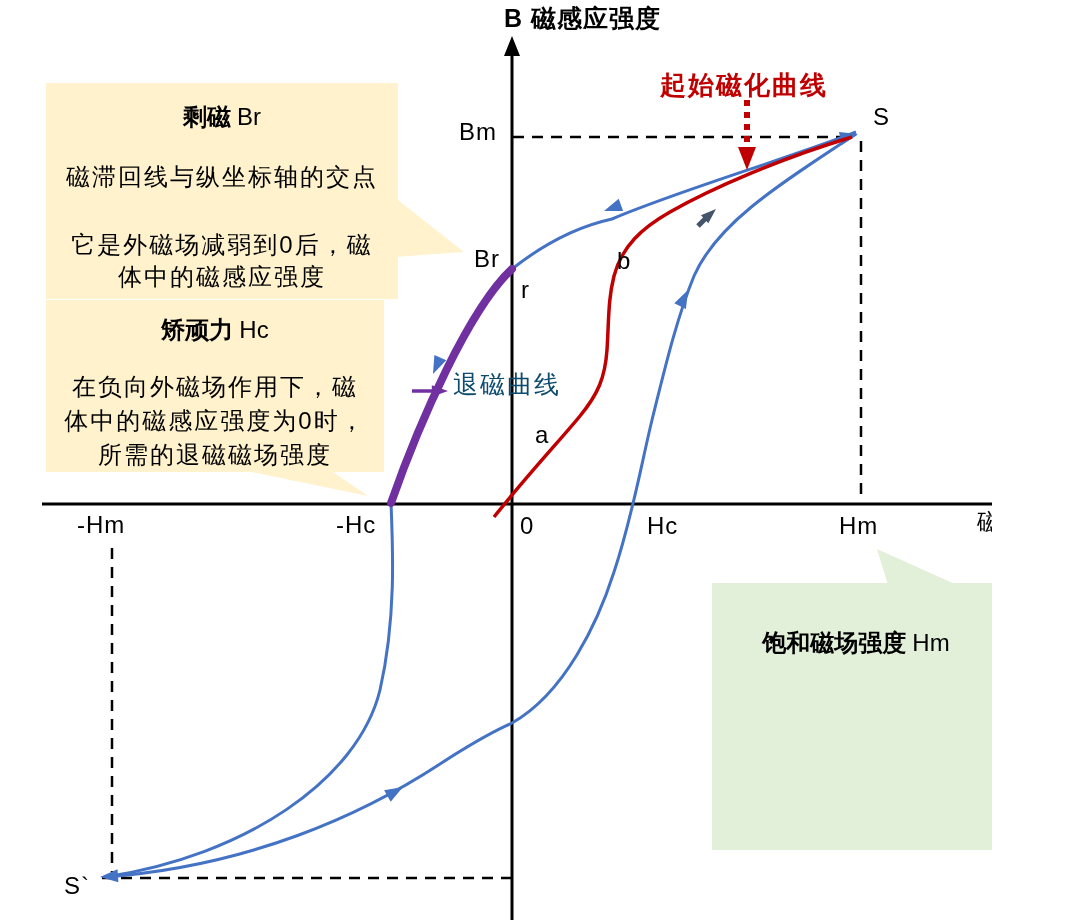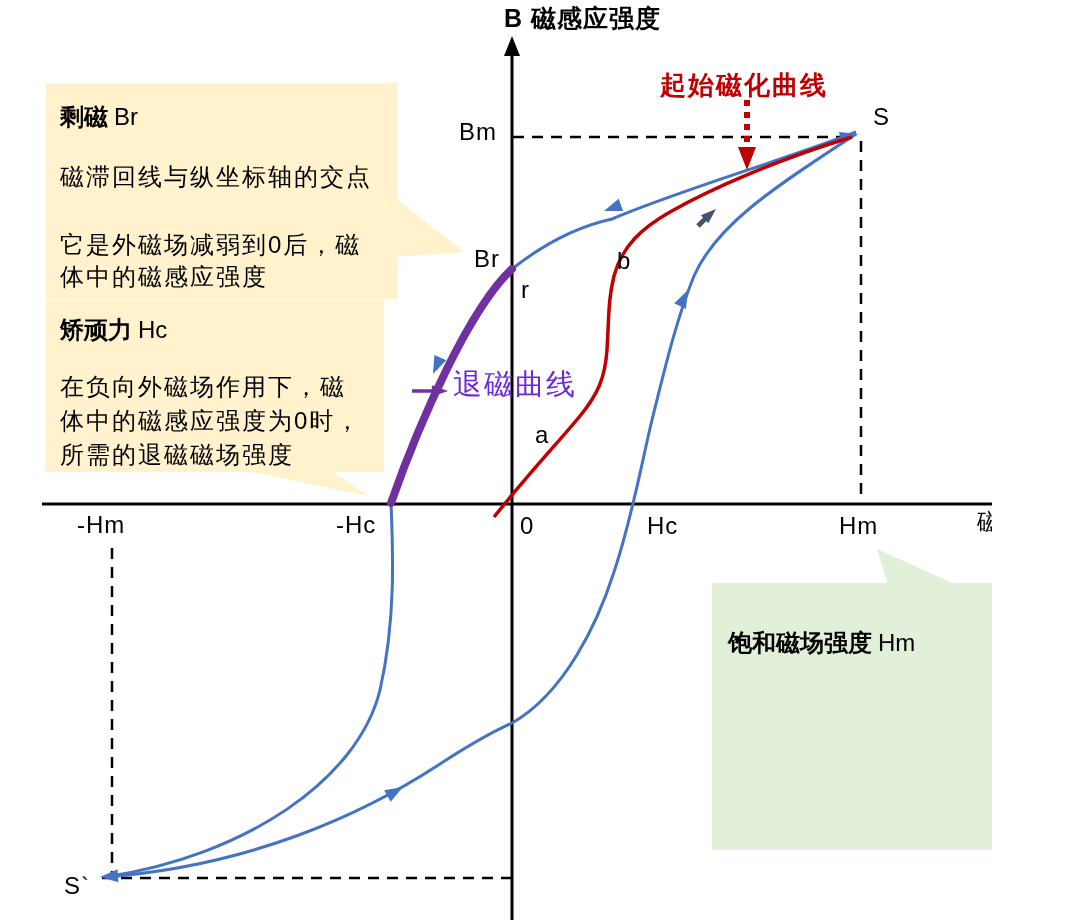--- a/index.html
+++ b/index.html
@@ -2,22 +2,22 @@
 <html><head>
 <meta charset="utf-8">
 <style>
   html,body{margin:0;padding:0;background:#fff;}
   #stage{position:relative;width:992px;height:924px;background:#ffffff;overflow:hidden;
          font-family:"Liberation Sans","DejaVu Sans",sans-serif;color:#000;}
   #diagram{position:absolute;left:0;top:0;z-index:1;}
   .lbl{position:absolute;z-index:3;font-size:24px;line-height:28px;white-space:nowrap;letter-spacing:1px;}
   .lbl.axis-title{font-size:25px;font-weight:600;}
   .lbl.red-note{color:#C00000;font-weight:700;font-size:26px;letter-spacing:2px;margin-top:13px;}
-  .lbl.purple-note{color:#6d28d9;font-size:29px;letter-spacing:2px;}
-  .callout{position:absolute;z-index:2;box-sizing:border-box;}
+  .lbl.purple-note{color:#0c4a6e;font-size:25px;letter-spacing:2px;}
+  .callout{position:absolute;z-index:2;box-sizing:border-box;text-align:center;}
   .callout.yellow{background:#FFF2CC;}
   .callout.green{background:#E2EFD9;}
   .callout p{margin:0;}
   .c-title{font-size:24px;line-height:28px;}
   .c-title .term{font-weight:700;}
   .c-title .sym{margin-left:6px;}
   .body{font-size:24px;letter-spacing:2px;line-height:32px;}
   #c1{left:46px;top:83px;width:352px;height:216px;padding:20px 14px 0 14px;}
   #c1 .c-title{margin-bottom:30px;}
   #c1 .p1{margin-bottom:36px;}

